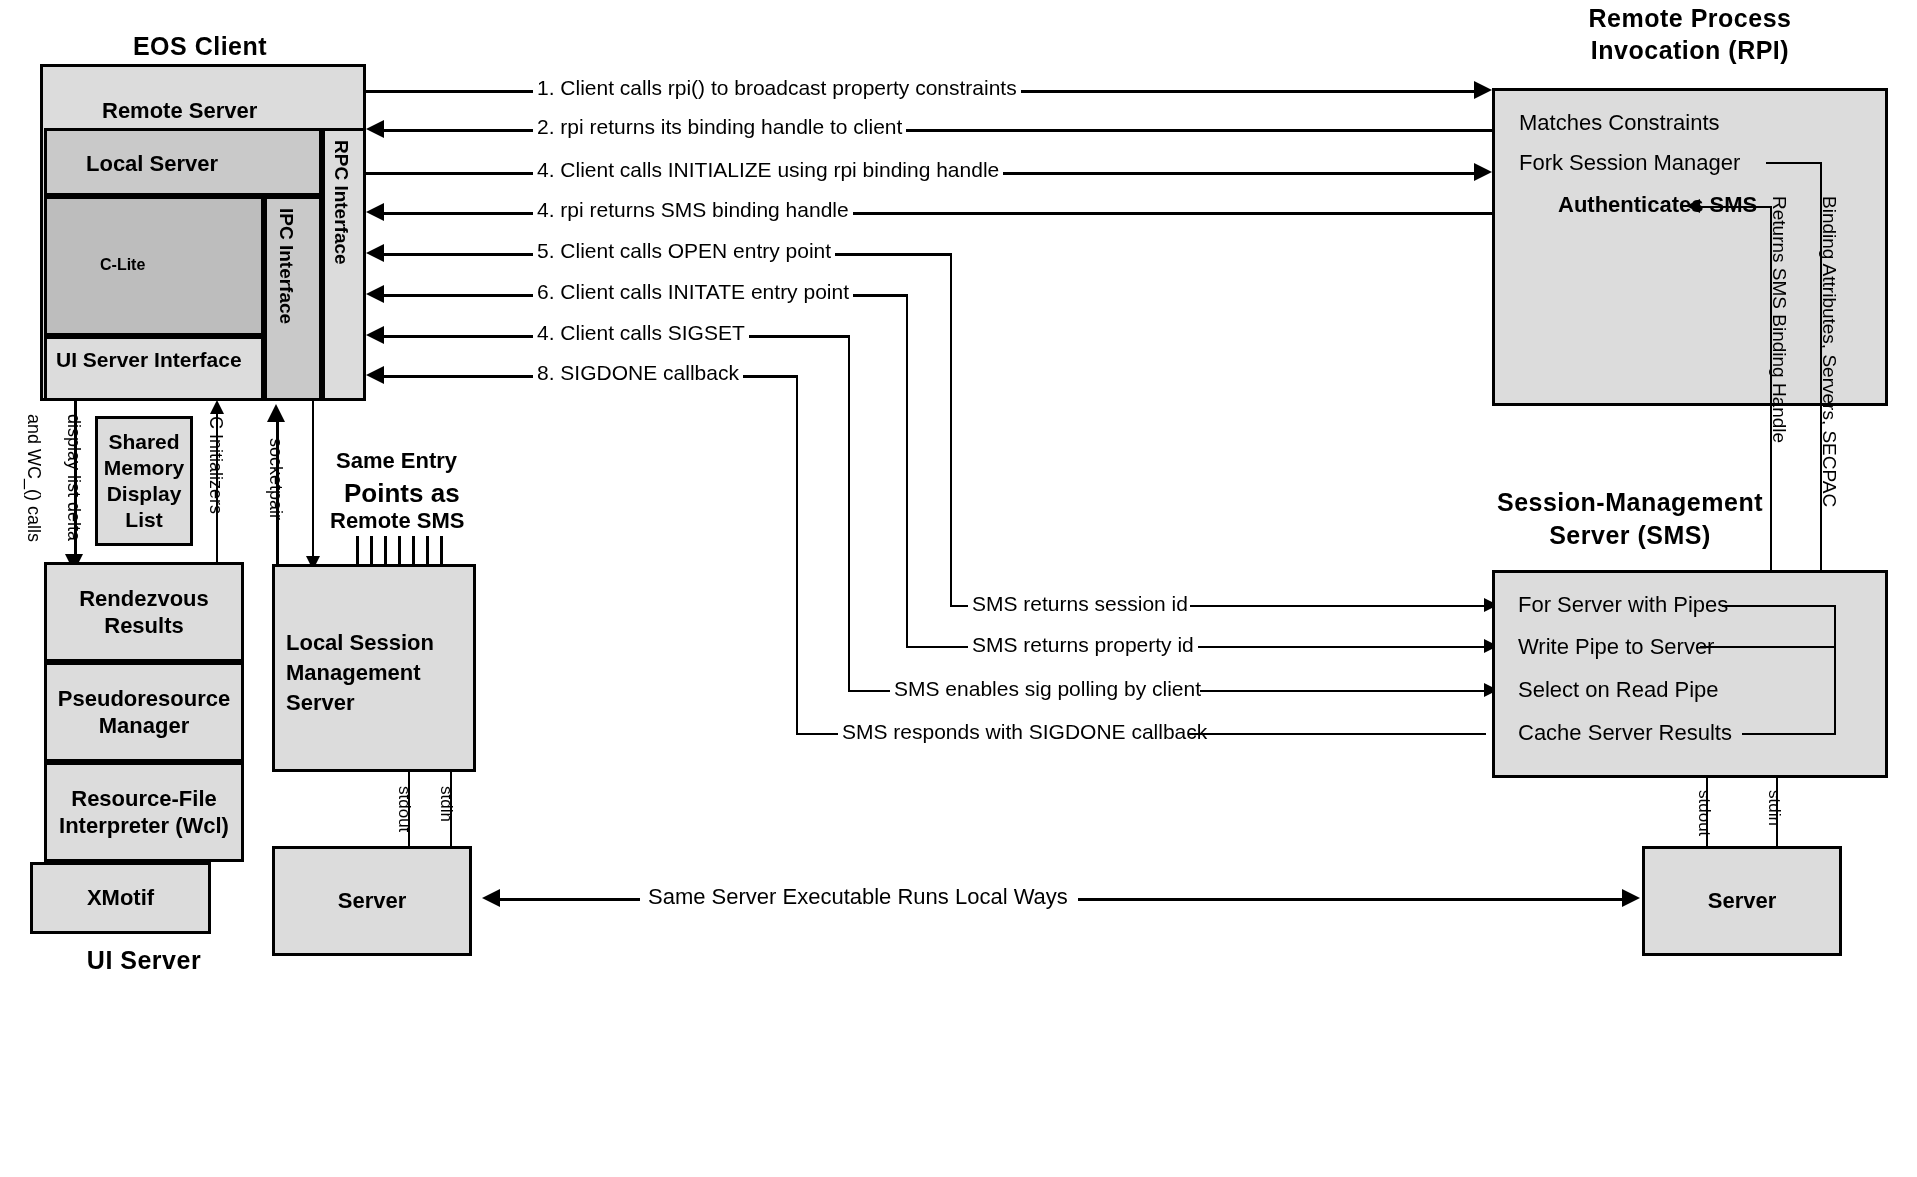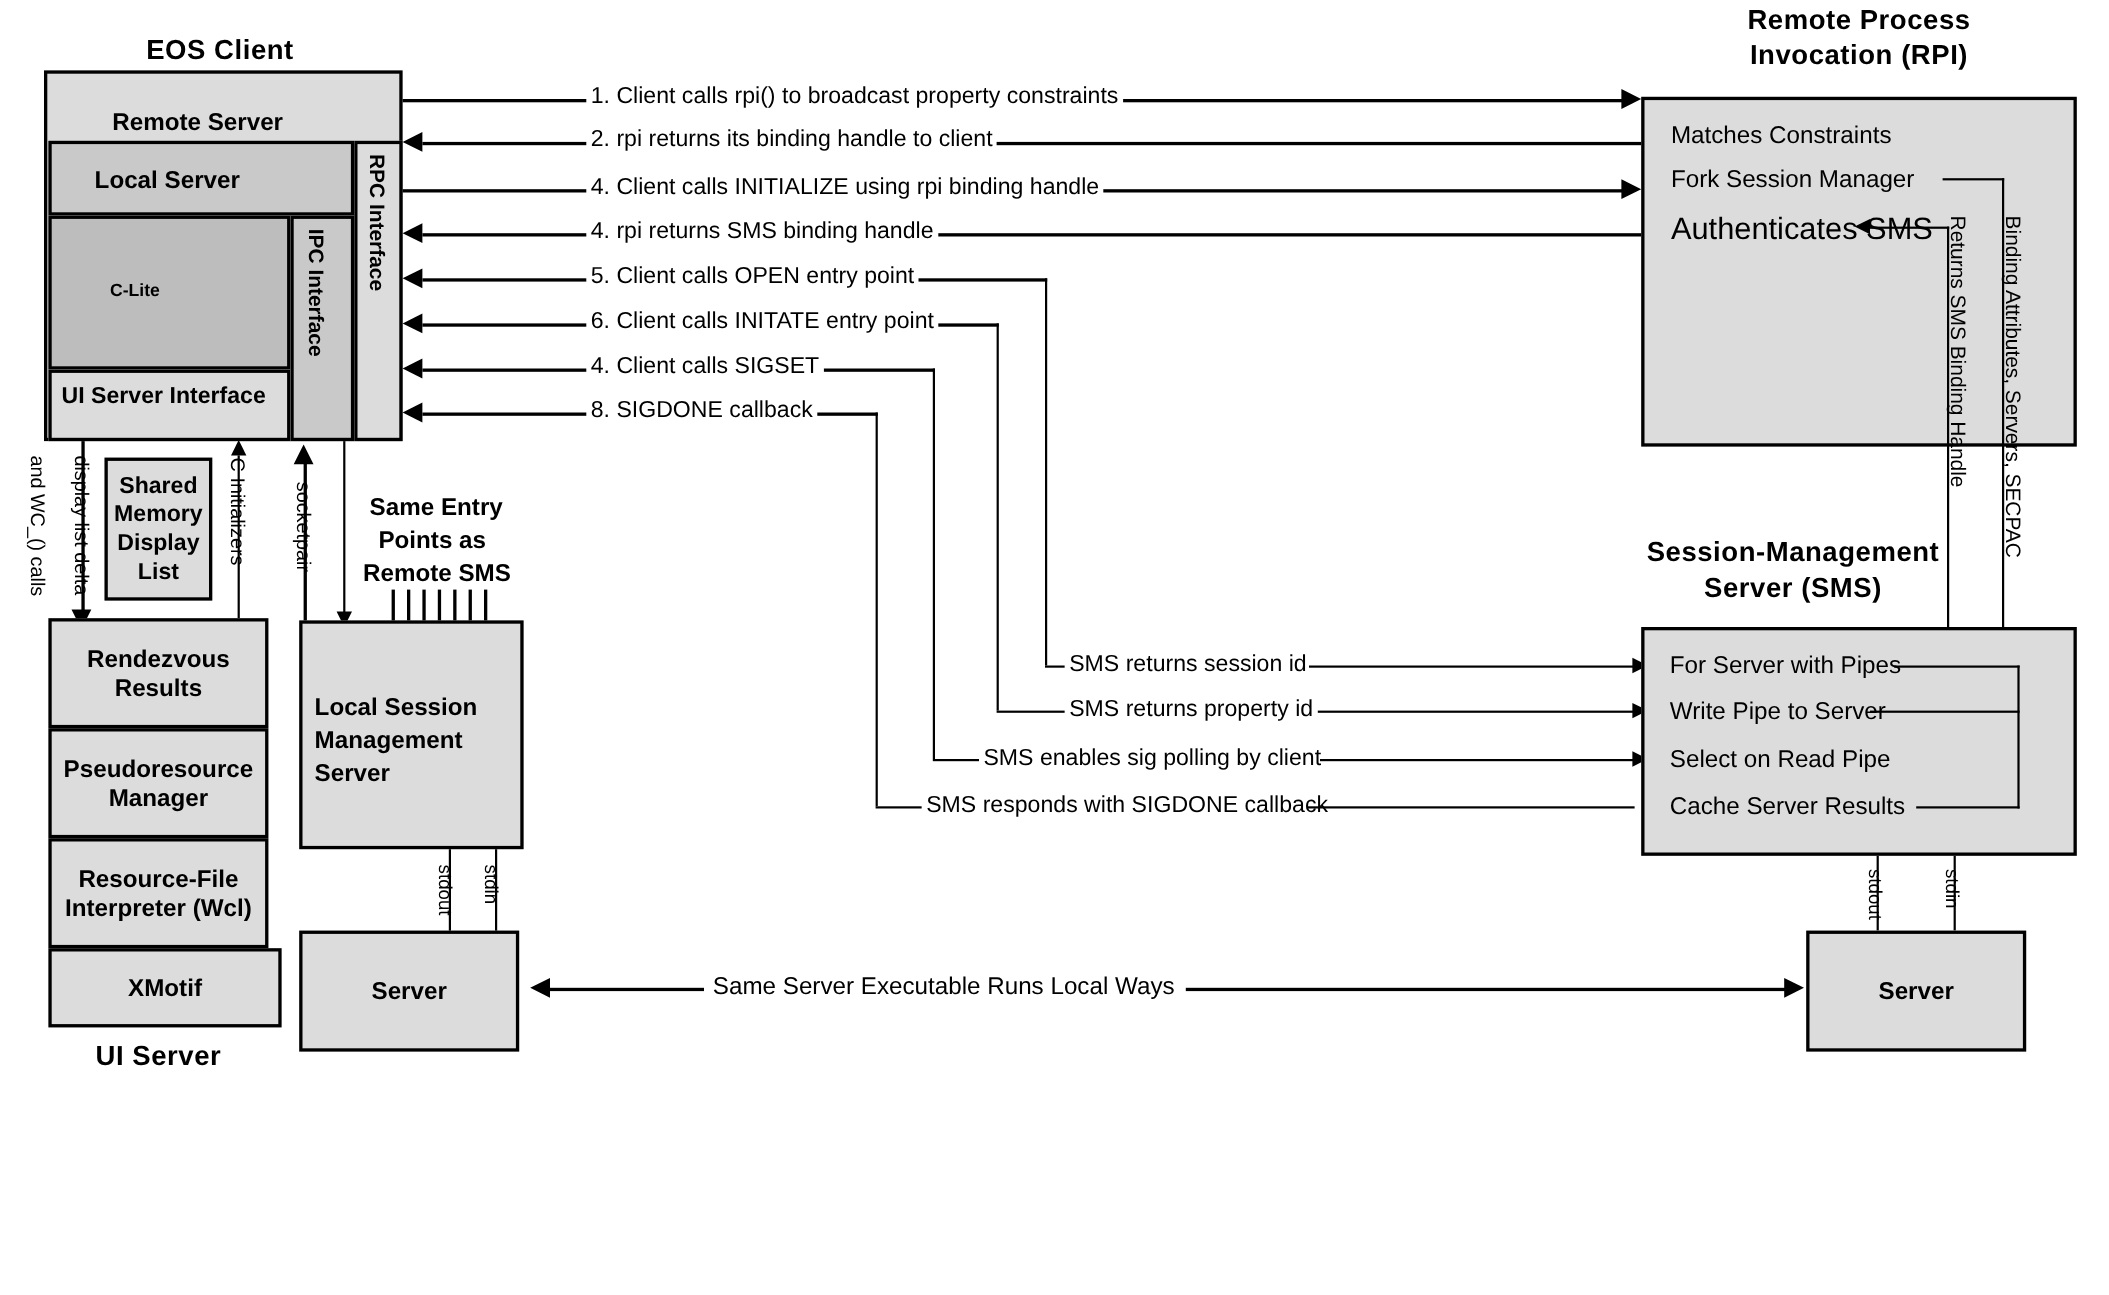--- a/index.html
+++ b/index.html
@@ -75,21 +75,21 @@
 
 <div class="box light" style="left:44px;top:336px;width:220px;height:65px;"></div>
 <div class="boxlabel txt" style="left:56px;top:348px;font-size:21px;">UI Server Interface</div>
 
 <div class="title" style="left:1480px;top:4px;width:420px;">Remote Process</div>
 <div class="title" style="left:1480px;top:36px;width:420px;">Invocation (RPI)</div>
 
 <div class="box light" style="left:1492px;top:88px;width:396px;height:318px;"></div>
 <div class="txt" style="left:1519px;top:110px;font-size:22px;">Matches Constraints</div>
 <div class="txt" style="left:1519px;top:150px;font-size:22px;">Fork Session Manager</div>
-<div class="txt" style="left:1519px;top:192px;font-size:28px;">Authenticates SMS</div>
+<div class="txt" style="left:1558px;top:192px;font-size:22px;font-weight:bold;">Authenticates SMS</div>
 
 <div class="hthin" style="left:1766px;top:162px;width:56px;"></div>
 <div class="vthin" style="left:1820px;top:162px;height:448px;"></div>
 <div class="ar sm d" style="left:1814px;top:606px;"></div>
 <div class="vert" style="left:1840px;top:196px;">Binding Attributes, Servers, SECPAC</div>
 
 <div class="vthin" style="left:1770px;top:206px;height:404px;"></div>
 <div class="hthin" style="left:1700px;top:206px;width:72px;"></div>
 <div class="ar sm l" style="left:1686px;top:199px;"></div>
 <div class="vert" style="left:1790px;top:196px;">Returns SMS Binding Handle</div>
@@ -190,33 +190,33 @@
   <span>Results</span>
 </div>
 <div class="box light center" style="left:44px;top:662px;width:200px;height:100px;flex-direction:column;">
   <span>Pseudoresource</span>
   <span>Manager</span>
 </div>
 <div class="box light center" style="left:44px;top:762px;width:200px;height:100px;flex-direction:column;">
   <span>Resource-File</span>
   <span>Interpreter (Wcl)</span>
 </div>
-<div class="box light center" style="left:44px;top:862px;width:212px;height:72px;flex-direction:column;">
+<div class="box light center" style="left:30px;top:862px;width:181px;height:72px;flex-direction:column;">
   <span>XMotif</span>
 </div>
 <div class="title" style="left:44px;top:946px;width:200px;">UI Server</div>
 
 <div class="v" style="left:276px;top:420px;height:145px;"></div>
 <div class="ar u" style="left:267px;top:404px;"></div>
 <div class="vthin" style="left:312px;top:401px;height:160px;"></div>
 <div class="ar sm d" style="left:306px;top:556px;"></div>
 <div class="vert" style="left:286px;top:438px;font-size:18px;">socketpair</div>
 
 <div class="txt b" style="left:336px;top:448px;font-size:22px;">Same Entry</div>
-<div class="txt b" style="left:344px;top:478px;font-size:22px;">Points as</div>
+<div class="txt b" style="left:344px;top:478px;font-size:26px;">Points as</div>
 <div class="txt b" style="left:330px;top:508px;font-size:22px;">Remote SMS</div>
 
 <div class="tick" style="left:356px;top:536px;height:30px;"></div>
 <div class="tick" style="left:370px;top:536px;height:30px;"></div>
 <div class="tick" style="left:384px;top:536px;height:30px;"></div>
 <div class="tick" style="left:398px;top:536px;height:30px;"></div>
 <div class="tick" style="left:412px;top:536px;height:30px;"></div>
 <div class="tick" style="left:426px;top:536px;height:30px;"></div>
 <div class="tick" style="left:440px;top:536px;height:30px;"></div>
 

